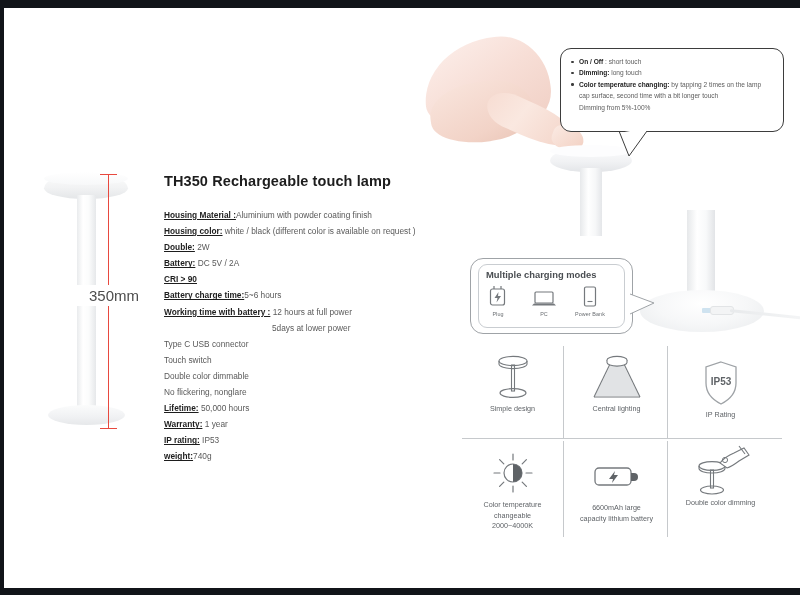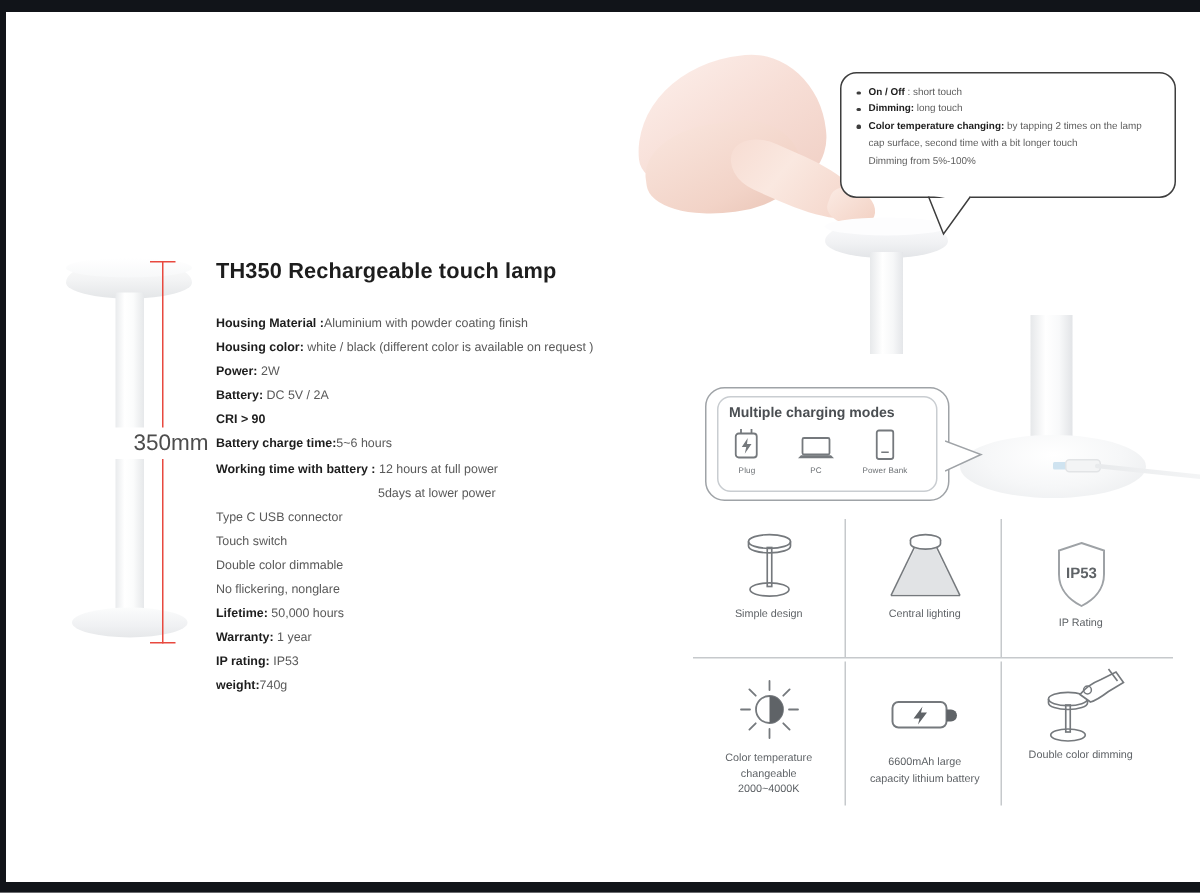--- a/index.html
+++ b/index.html
@@ -39,25 +39,25 @@
   #dim-line{position:absolute;left:104px;top:166px;width:1px;height:255px;background:#e8493f;}
   .dim-cap{position:absolute;left:96px;width:17px;height:1px;background:#e8493f;}
   #dim-cap-top{top:166px;}
   #dim-cap-bot{top:420px;}
   #dim-label{
     position:absolute;left:58px;top:277px;width:74px;text-align:right;
     font-size:15px;color:#4d4d4d;background:#ffffff;padding:2px 3px;
   }
 
   
-  #spec{position:absolute;left:140px;top:165px;width:260px;}
+  #spec{position:absolute;left:160px;top:165px;width:260px;}
   #spec-title{font-size:14.5px;font-weight:bold;color:#1d1d1d;letter-spacing:.1px;}
   #spec-list{margin-top:18px;}
   .spec-row{font-size:8.3px;color:#595959;line-height:16.1px;white-space:nowrap;}
-  .spec-row b{color:#1d1d1d;font-weight:bold;}
+  .spec-row b{color:#1d1d1d;font-weight:bold;text-decoration:underline;}
   .spec-row.indent{padding-left:108px;}
 
   
   #hand-photo{position:absolute;left:418px;top:22px;width:220px;height:205px;}
   .palm{
     position:absolute;left:2px;top:8px;width:126px;height:92px;
     background:linear-gradient(150deg,#fdf0ec 0%,#f7ded6 50%,#f0cfc4 100%);
     border-radius:62% 40% 30% 54%/70% 62% 40% 34%;
     transform:rotate(-6deg);
   }
@@ -193,21 +193,21 @@
     <div id="dim-line"></div>
     <div class="dim-cap" id="dim-cap-top"></div>
     <div class="dim-cap" id="dim-cap-bot"></div>
     <div id="dim-label">350mm</div>
 
     <div id="spec">
       <div id="spec-title">TH350 Rechargeable touch lamp</div>
       <div id="spec-list">
           <div class="spec-row"><b>Housing Material :</b><span>Aluminium with powder coating finish</span></div>
           <div class="spec-row"><b>Housing color:</b><span> white / black (different color is available on request )</span></div>
-          <div class="spec-row"><b>Power:</b><span> 2W</span></div>
+          <div class="spec-row"><b>Double:</b><span> 2W</span></div>
           <div class="spec-row"><b>Battery:</b><span> DC 5V / 2A</span></div>
           <div class="spec-row"><b>CRI &gt; 90</b></div>
           <div class="spec-row"><b>Battery charge time:</b><span>5~6 hours</span></div>
           <div class="spec-row"><b>Working time with battery :</b><span> 12 hours at full power</span></div>
           <div class="spec-row indent"><span>5days at lower power</span></div>
           <div class="spec-row"><span>Type C USB connector</span></div>
           <div class="spec-row"><span>Touch switch</span></div>
           <div class="spec-row"><span>Double color dimmable</span></div>
           <div class="spec-row"><span>No flickering,  nonglare</span></div>
           <div class="spec-row"><b>Lifetime:</b><span> 50,000 hours</span></div>

